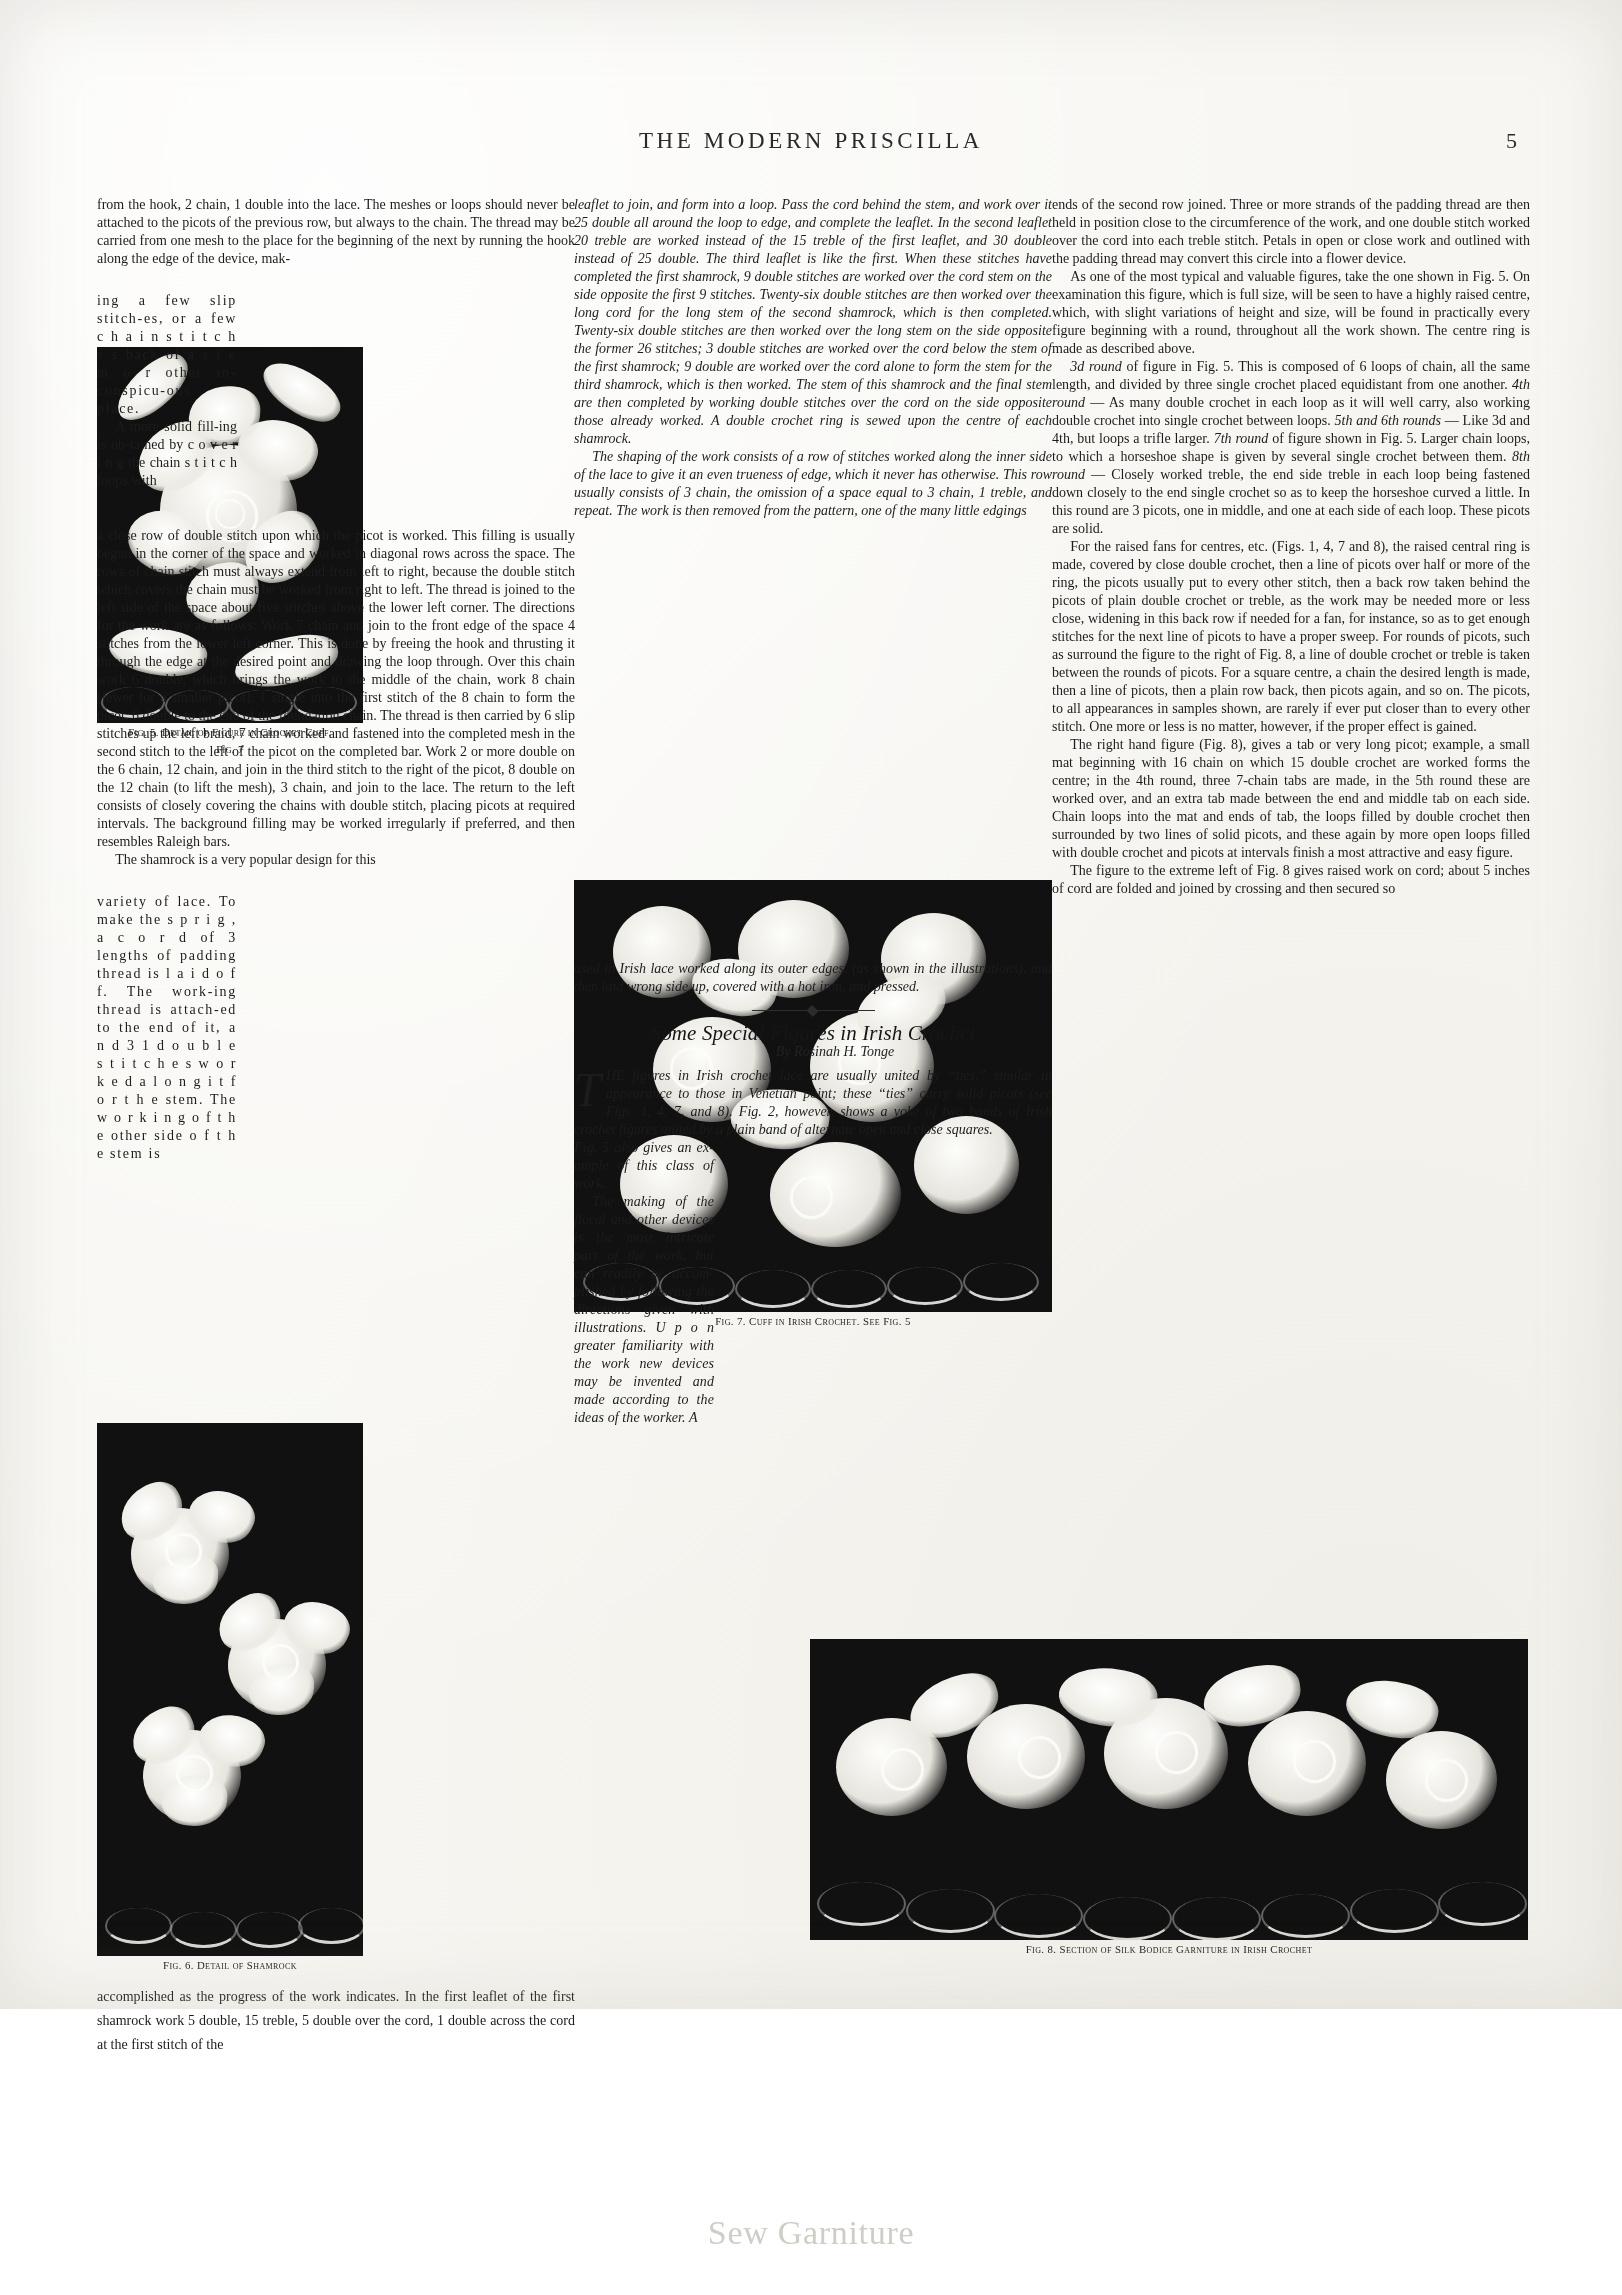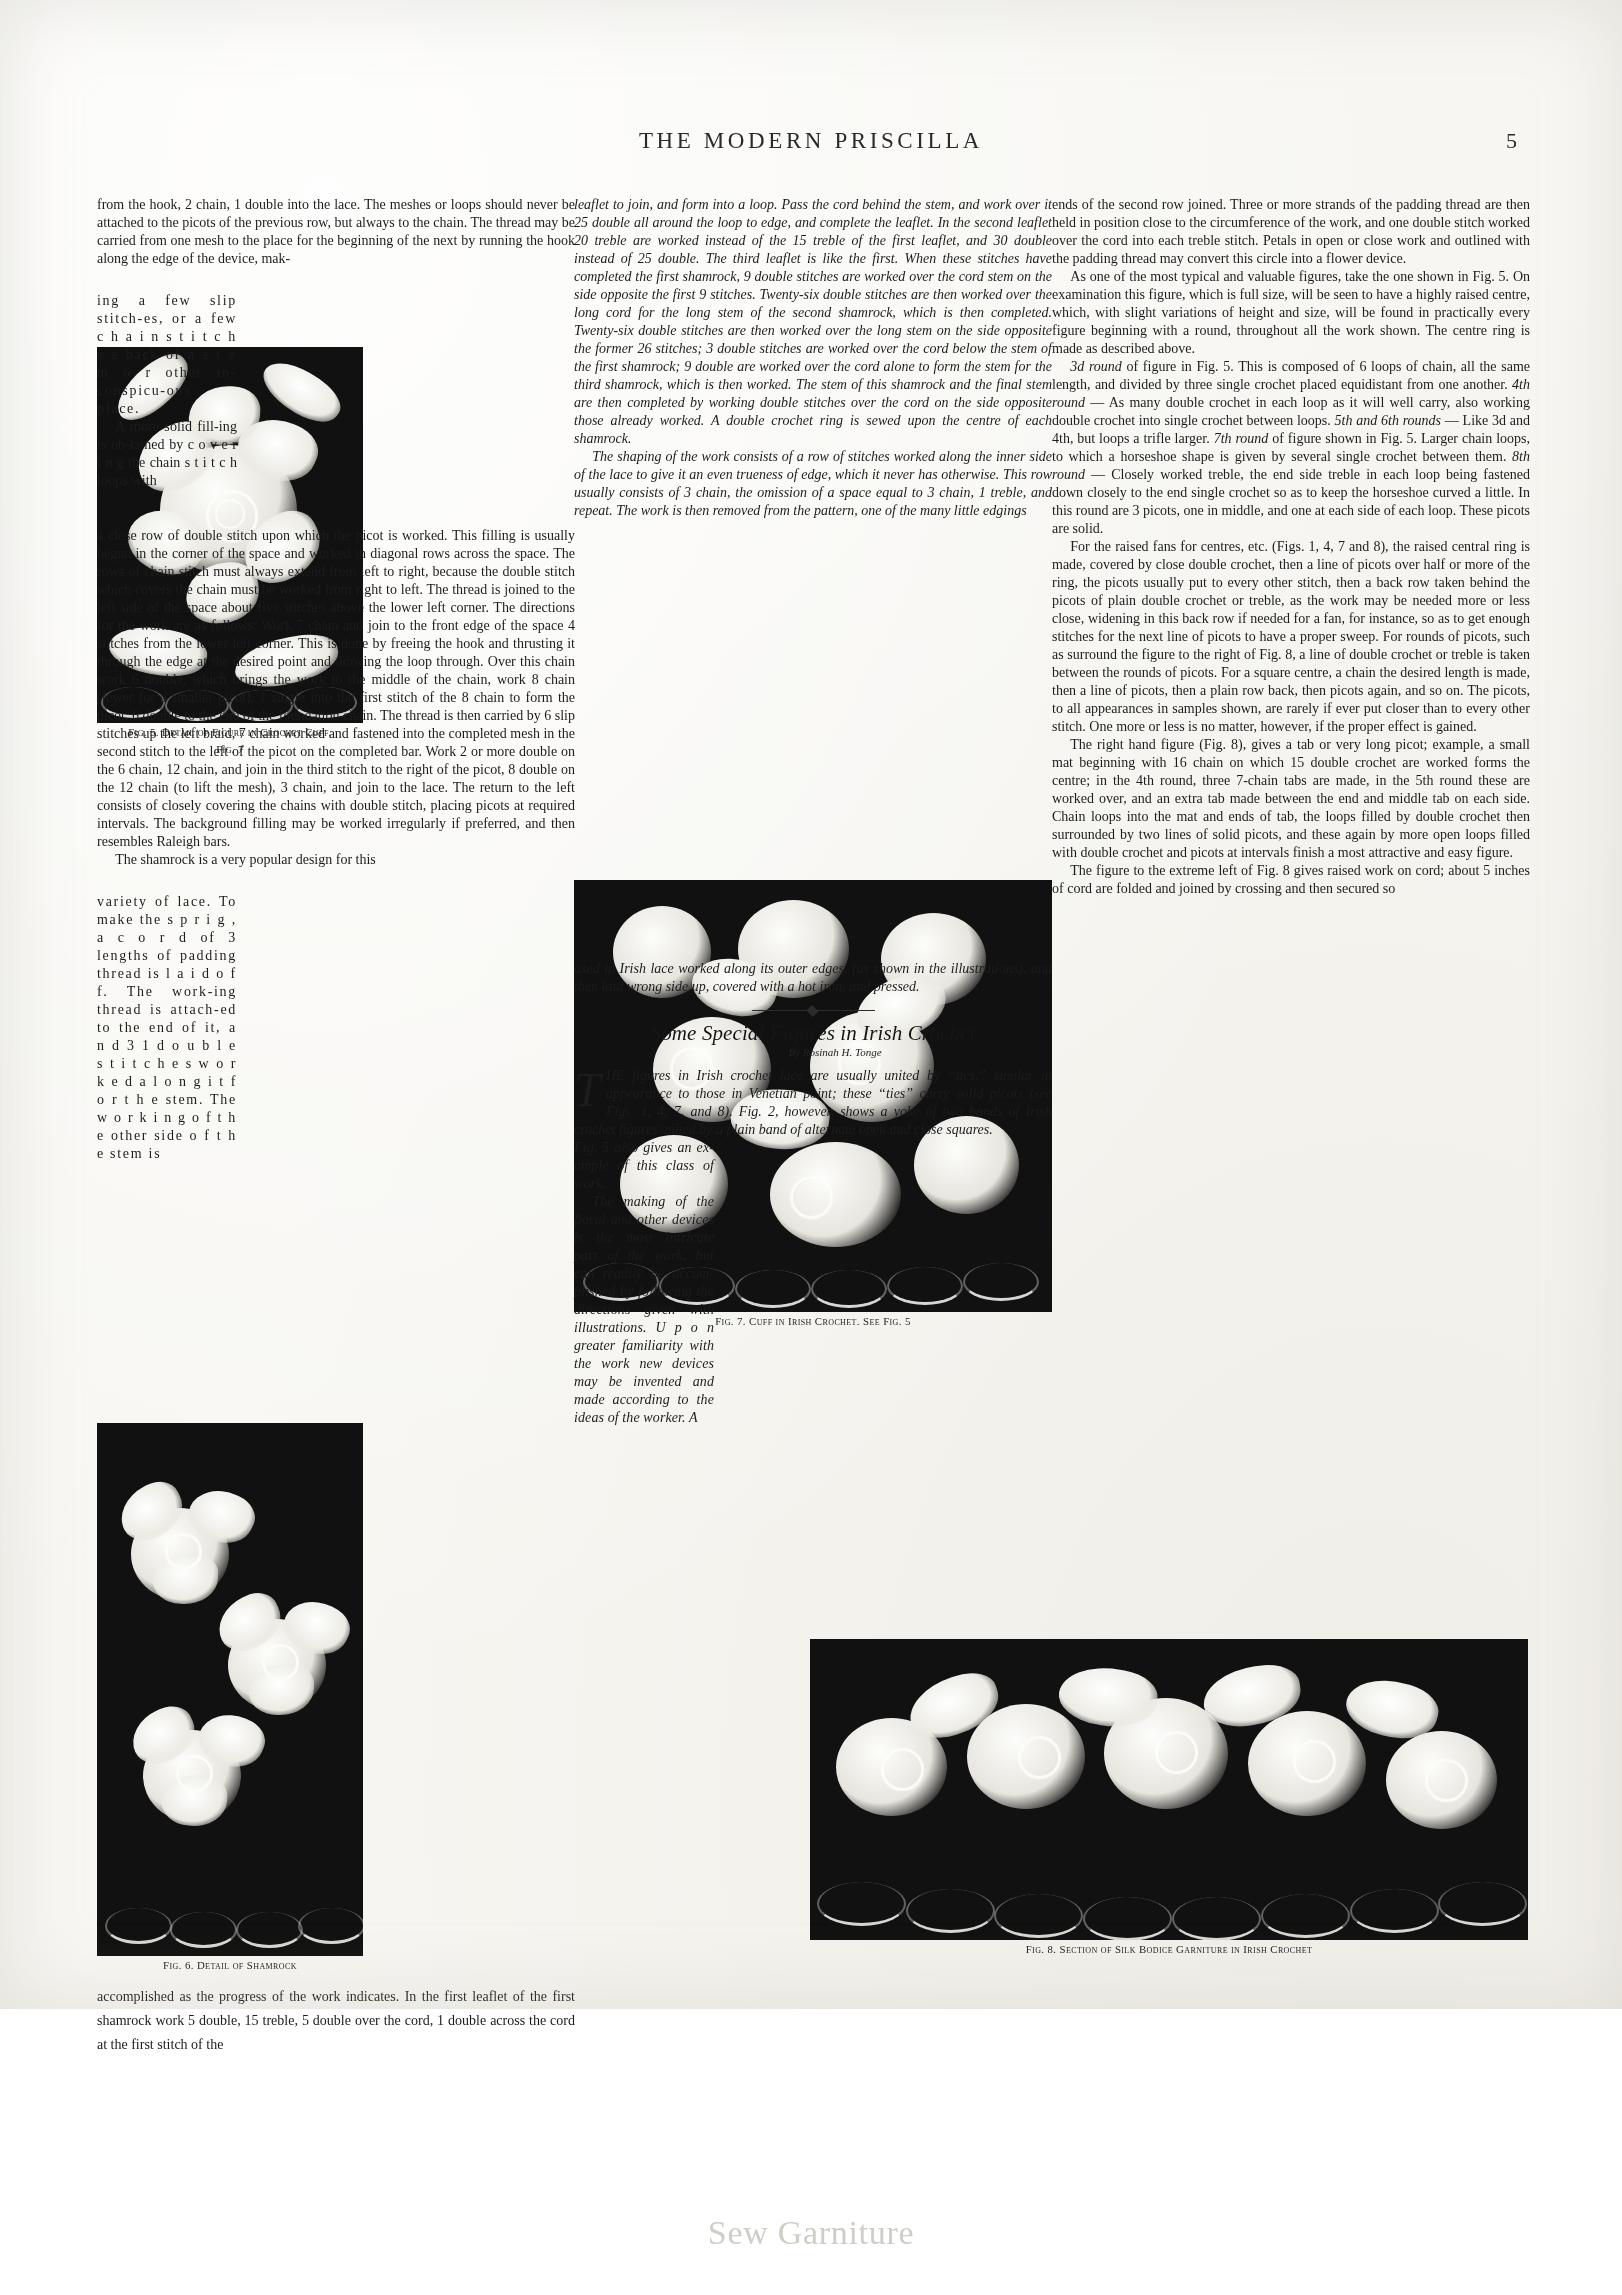--- a/index.html
+++ b/index.html
@@ -164,21 +164,21 @@
   .section-head {
     font-size: 21px;
     text-align: center;
     margin: 9.2px 0 1.3px 0;
     font-weight: normal;
     color: #161616;
     letter-spacing: 0.1px;
   }
   .byline {
     text-align: center;
-    font-size: 11px;
+    font-size: 14px;
     margin-bottom: 6.5px;
     color: #222;
     padding-left: 44px;
   }
   .rule-orn {
     width: 123px;
     height: 7.9px;
     margin: 10.5px auto 6.5px auto;
     position: relative;
   }

